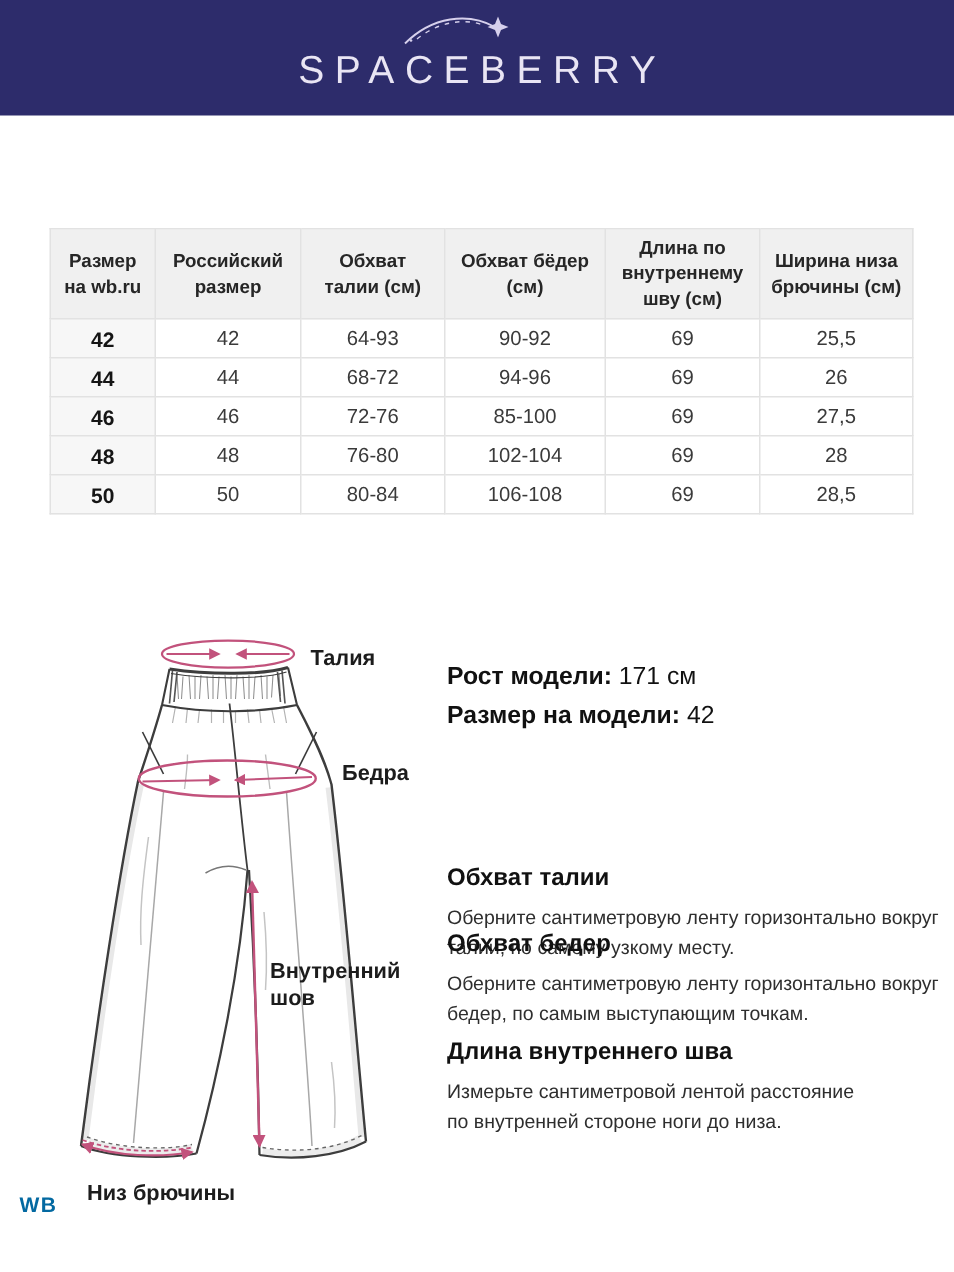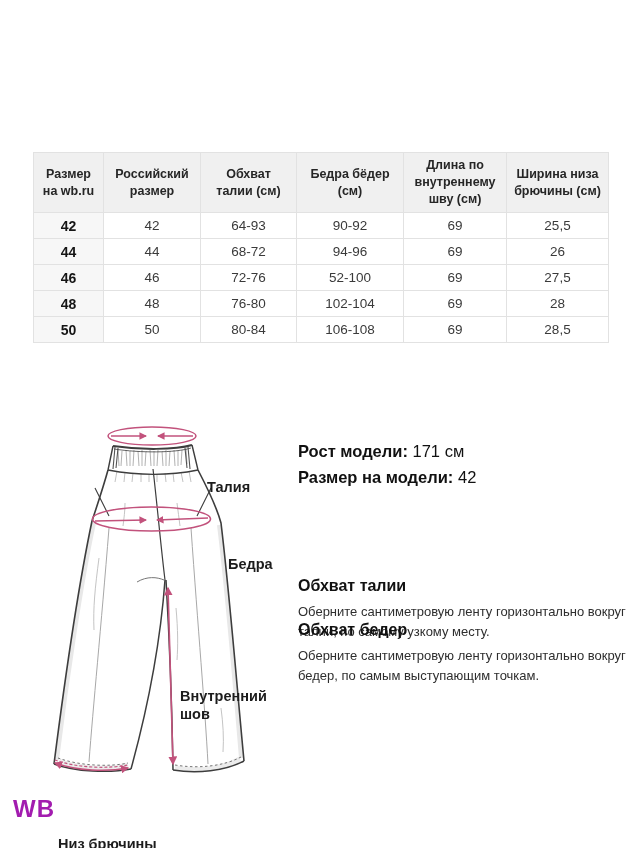--- a/index.html
+++ b/index.html
@@ -31,64 +31,73 @@
   .size-table td {
     background:#ffffff; height:26px; font-size:13.5px; color:#3a3a3a; padding:2px 4px;
   }
   .size-table td.col-size {
     background:#f7f7f7; font-weight:bold; font-size:14px; color:#151515;
   }
   
   .pants-svg { position:absolute; left:25px; top:408px; }
   .diag-label {
     position:absolute; font-size:14.5px; font-weight:600; color:#1c1c1c;
-    white-space:pre-line; line-height:1.25;margin-top:48px;
+    white-space:pre-line; line-height:1.25;
   }
   .lbl-waist { left:207px; top:430px; }
   .lbl-hips  { left:228px; top:507px; }
   .lbl-inseam{ left:180px; top:639px; }
   .lbl-hem   { left:58px;  top:787px; }
   
   .model-info { position:absolute; left:298px; top:438px; font-size:16.5px; color:#111; }
   .model-info .line { line-height:26px; }
   .model-info .lab { font-weight:bold; }
   .guide-section { position:absolute; left:298px; width:330px; }
   .sec-1 { top:577px; } .sec-2 { top:621px; } .sec-3 { top:693px; }
   .guide-section h3 { font-size:16px; font-weight:bold; color:#111; margin-bottom:7px; }
   .guide-section p {
     font-size:13px; color:#2e2e2e; line-height:20px; white-space:pre-line;
   }
   
   .wb-mark {
-    position:absolute; left:13px; top:795px; font-size:24px; font-weight:bold;
-    color:#a21caf; letter-spacing:1px;
+    position:absolute; left:13px; top:795px; font-size:14px; font-weight:bold;
+    color:#0369a1; letter-spacing:1px;
   }
 </style>
 </head>
 <body>
 
 <div class="page">
 
+  <div class="brand-header">
+    <svg class="comet" width="80" height="30" viewBox="0 0 80 30">
+      <path d="M4,24 C22,6 46,3 64,13" fill="none" stroke="#d6d0ec" stroke-width="1.3"></path>
+      <path d="M12,21 C27,9 44,7 57,12" fill="none" stroke="#d6d0ec" stroke-width="0.9" stroke-dasharray="3,4"></path>
+      <path d="M66,6 L68,11 L73,13 L68,15 L66,20 L64,15 L59,13 L64,11 Z" fill="#d6d0ec"></path>
+      <circle cx="8" cy="22" r="0.9" fill="#d6d0ec"></circle>
+    </svg>
+    <div class="wordmark">SPACEBERRY</div>
+  </div>
 
   <div class="size-table-wrap">
     <table class="size-table">
       <colgroup>
         <col style="width:70px">
           <col style="width:97px">
           <col style="width:96px">
         <col style="width:107px">
           <col style="width:103px">
           <col style="width:102px">
       </colgroup>
       <thead>
         <tr>
           <th>Размер на wb.ru</th>
           <th>Российский размер</th>
           <th>Обхват талии (см)</th>
-          <th>Бедра бёдер (см)</th>
+          <th>Обхват бёдер (см)</th>
           <th>Длина по внутреннему шву (см)</th>
           <th>Ширина низа брючины (см)</th>
         </tr>
       </thead>
       <tbody>
         <tr>
           <td class="col-size">42</td>
           <td>42</td>
           <td>64-93</td>
           <td>90-92</td>
@@ -100,21 +109,21 @@
           <td>44</td>
           <td>68-72</td>
           <td>94-96</td>
           <td>69</td>
           <td>26</td>
         </tr>
         <tr>
           <td class="col-size">46</td>
           <td>46</td>
           <td>72-76</td>
-          <td>52-100</td>
+          <td>85-100</td>
           <td>69</td>
           <td>27,5</td>
         </tr>
         <tr>
           <td class="col-size">48</td>
           <td>48</td>
           <td>76-80</td>
           <td>102-104</td>
           <td>69</td>
           <td>28</td>
@@ -214,16 +223,21 @@
   <div class="guide-section sec-1">
     <h3>Обхват талии</h3>
     <p>Оберните сантиметровую ленту горизонтально вокруг
 талии, по самому узкому месту.</p>
   </div>
   <div class="guide-section sec-2">
     <h3>Обхват бедер</h3>
     <p>Оберните сантиметровую ленту горизонтально вокруг
 бедер, по самым выступающим точкам.</p>
   </div>
+  <div class="guide-section sec-3">
+    <h3>Длина внутреннего шва</h3>
+    <p>Измерьте сантиметровой лентой расстояние
+по внутренней стороне ноги до низа.</p>
+  </div>
 
   <div class="wb-mark">WB</div>
 
 </div>
 
 </body></html>

